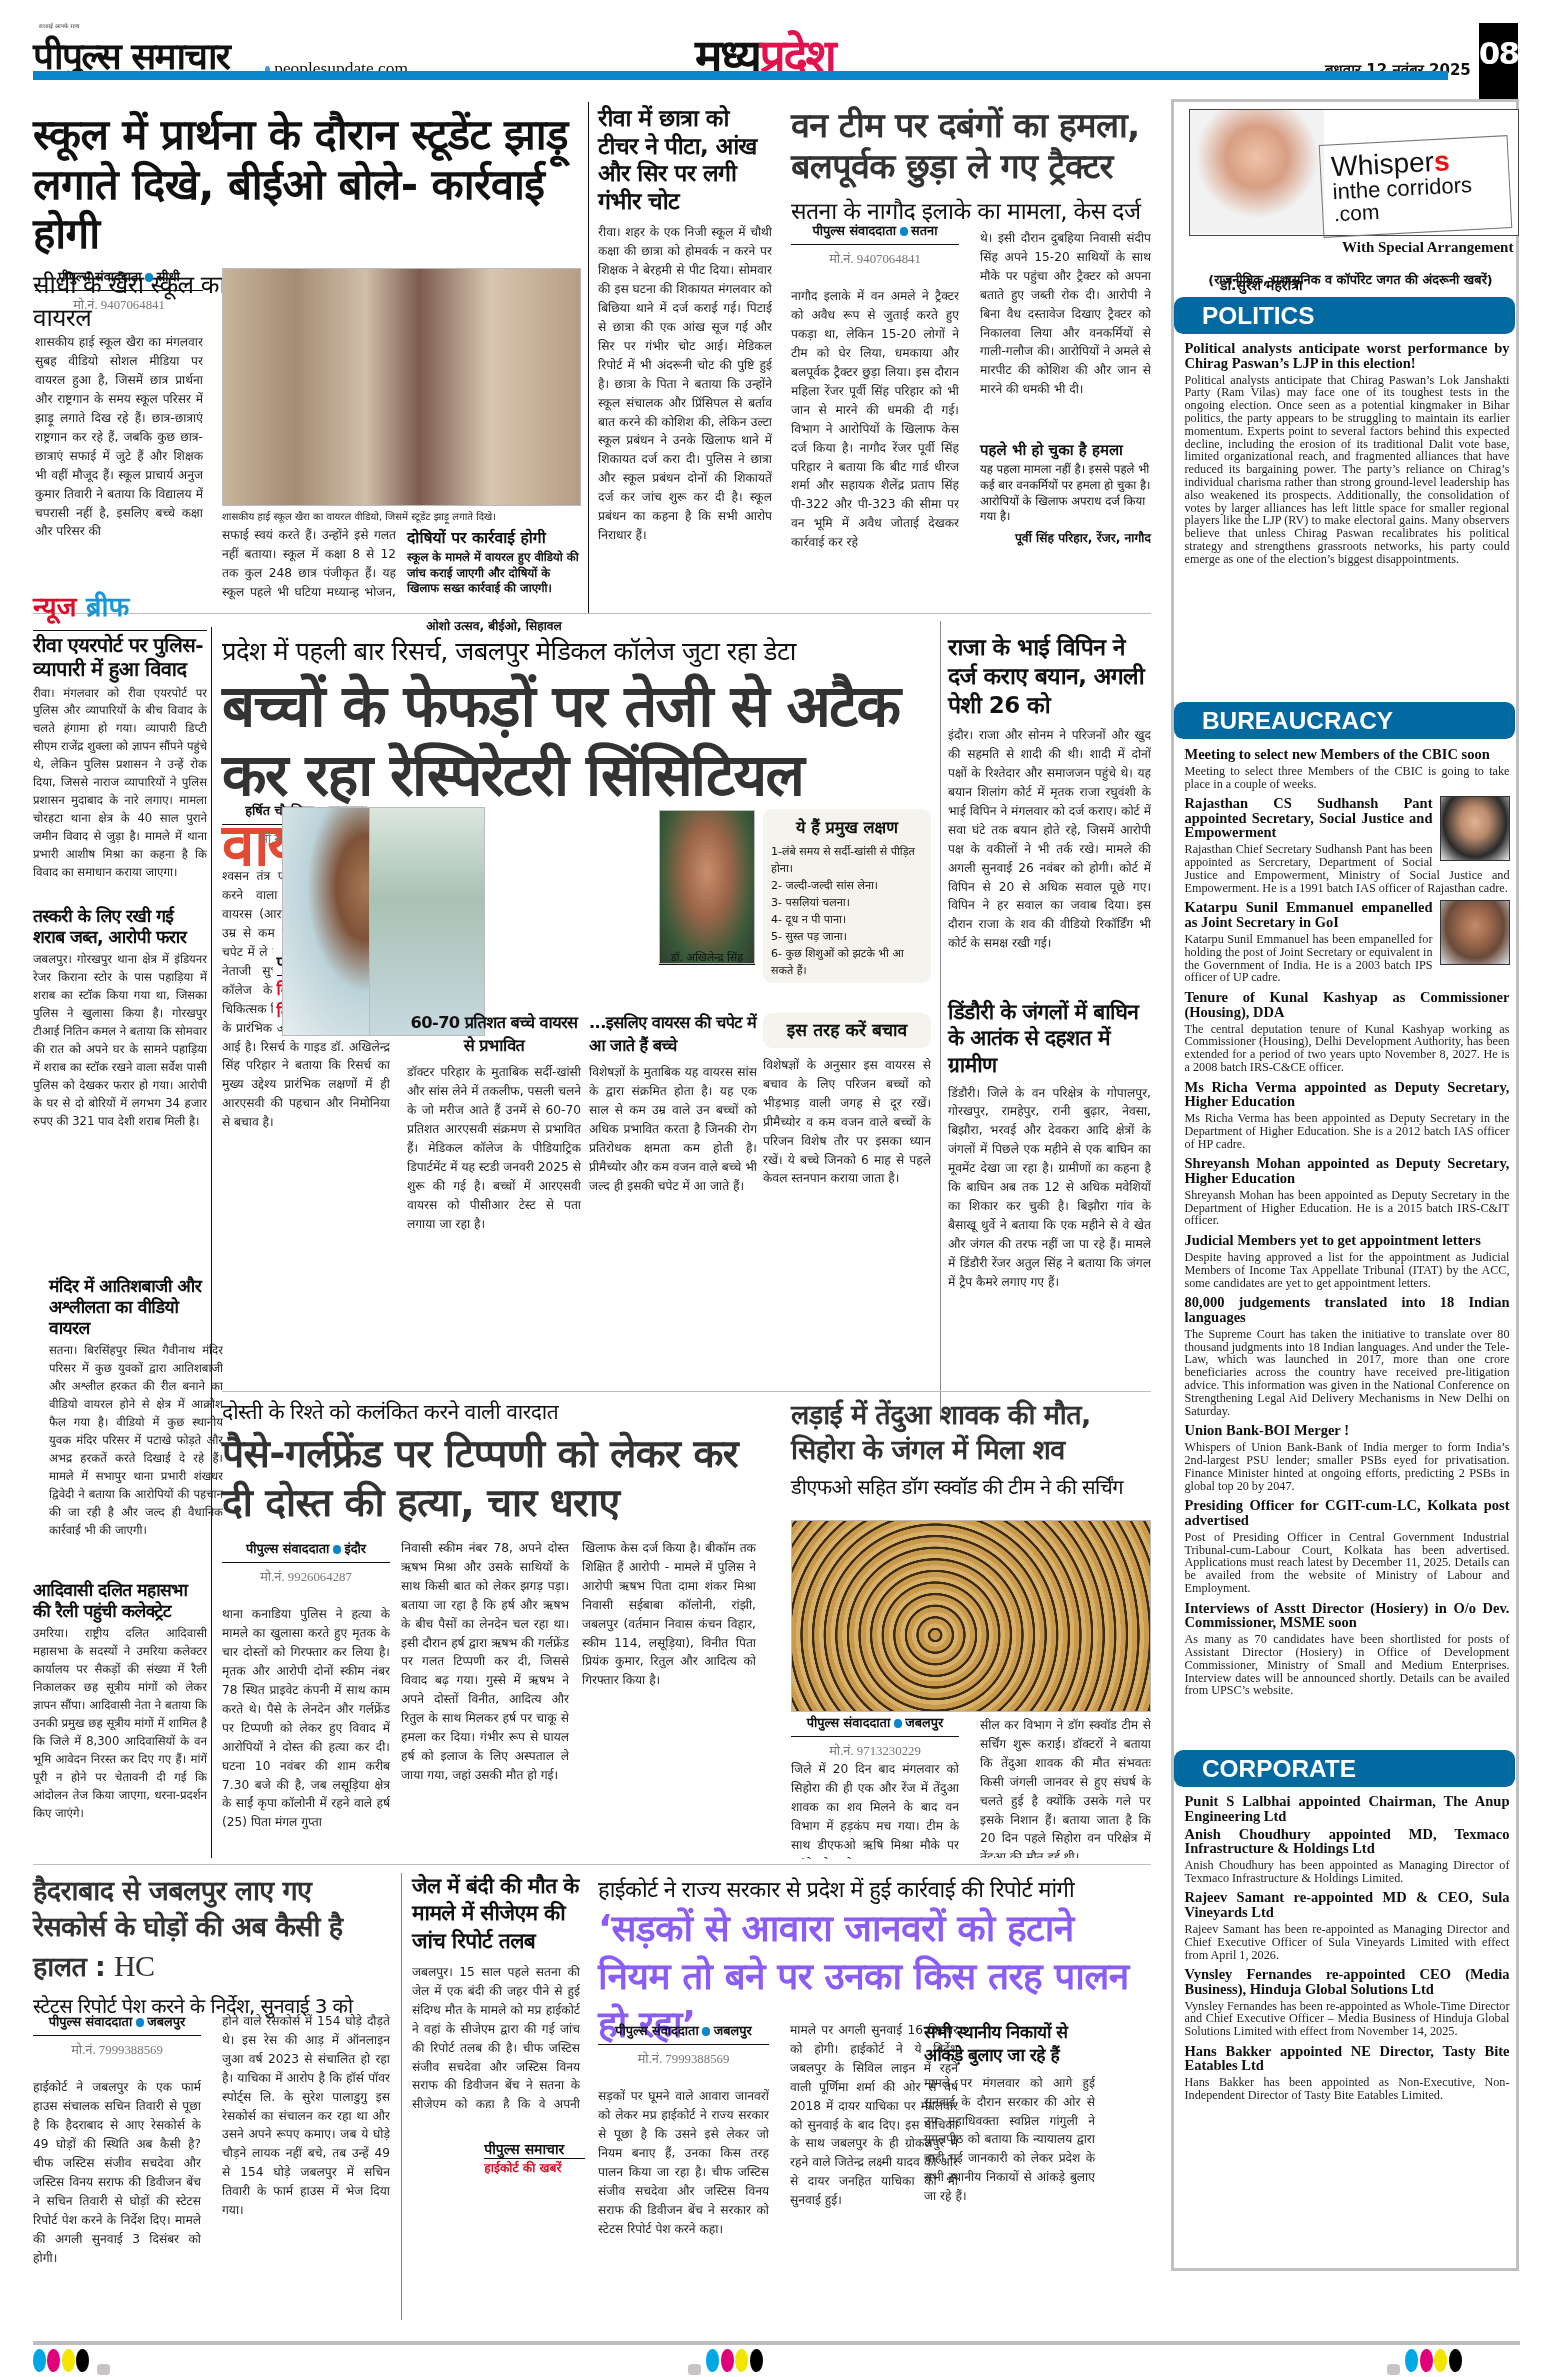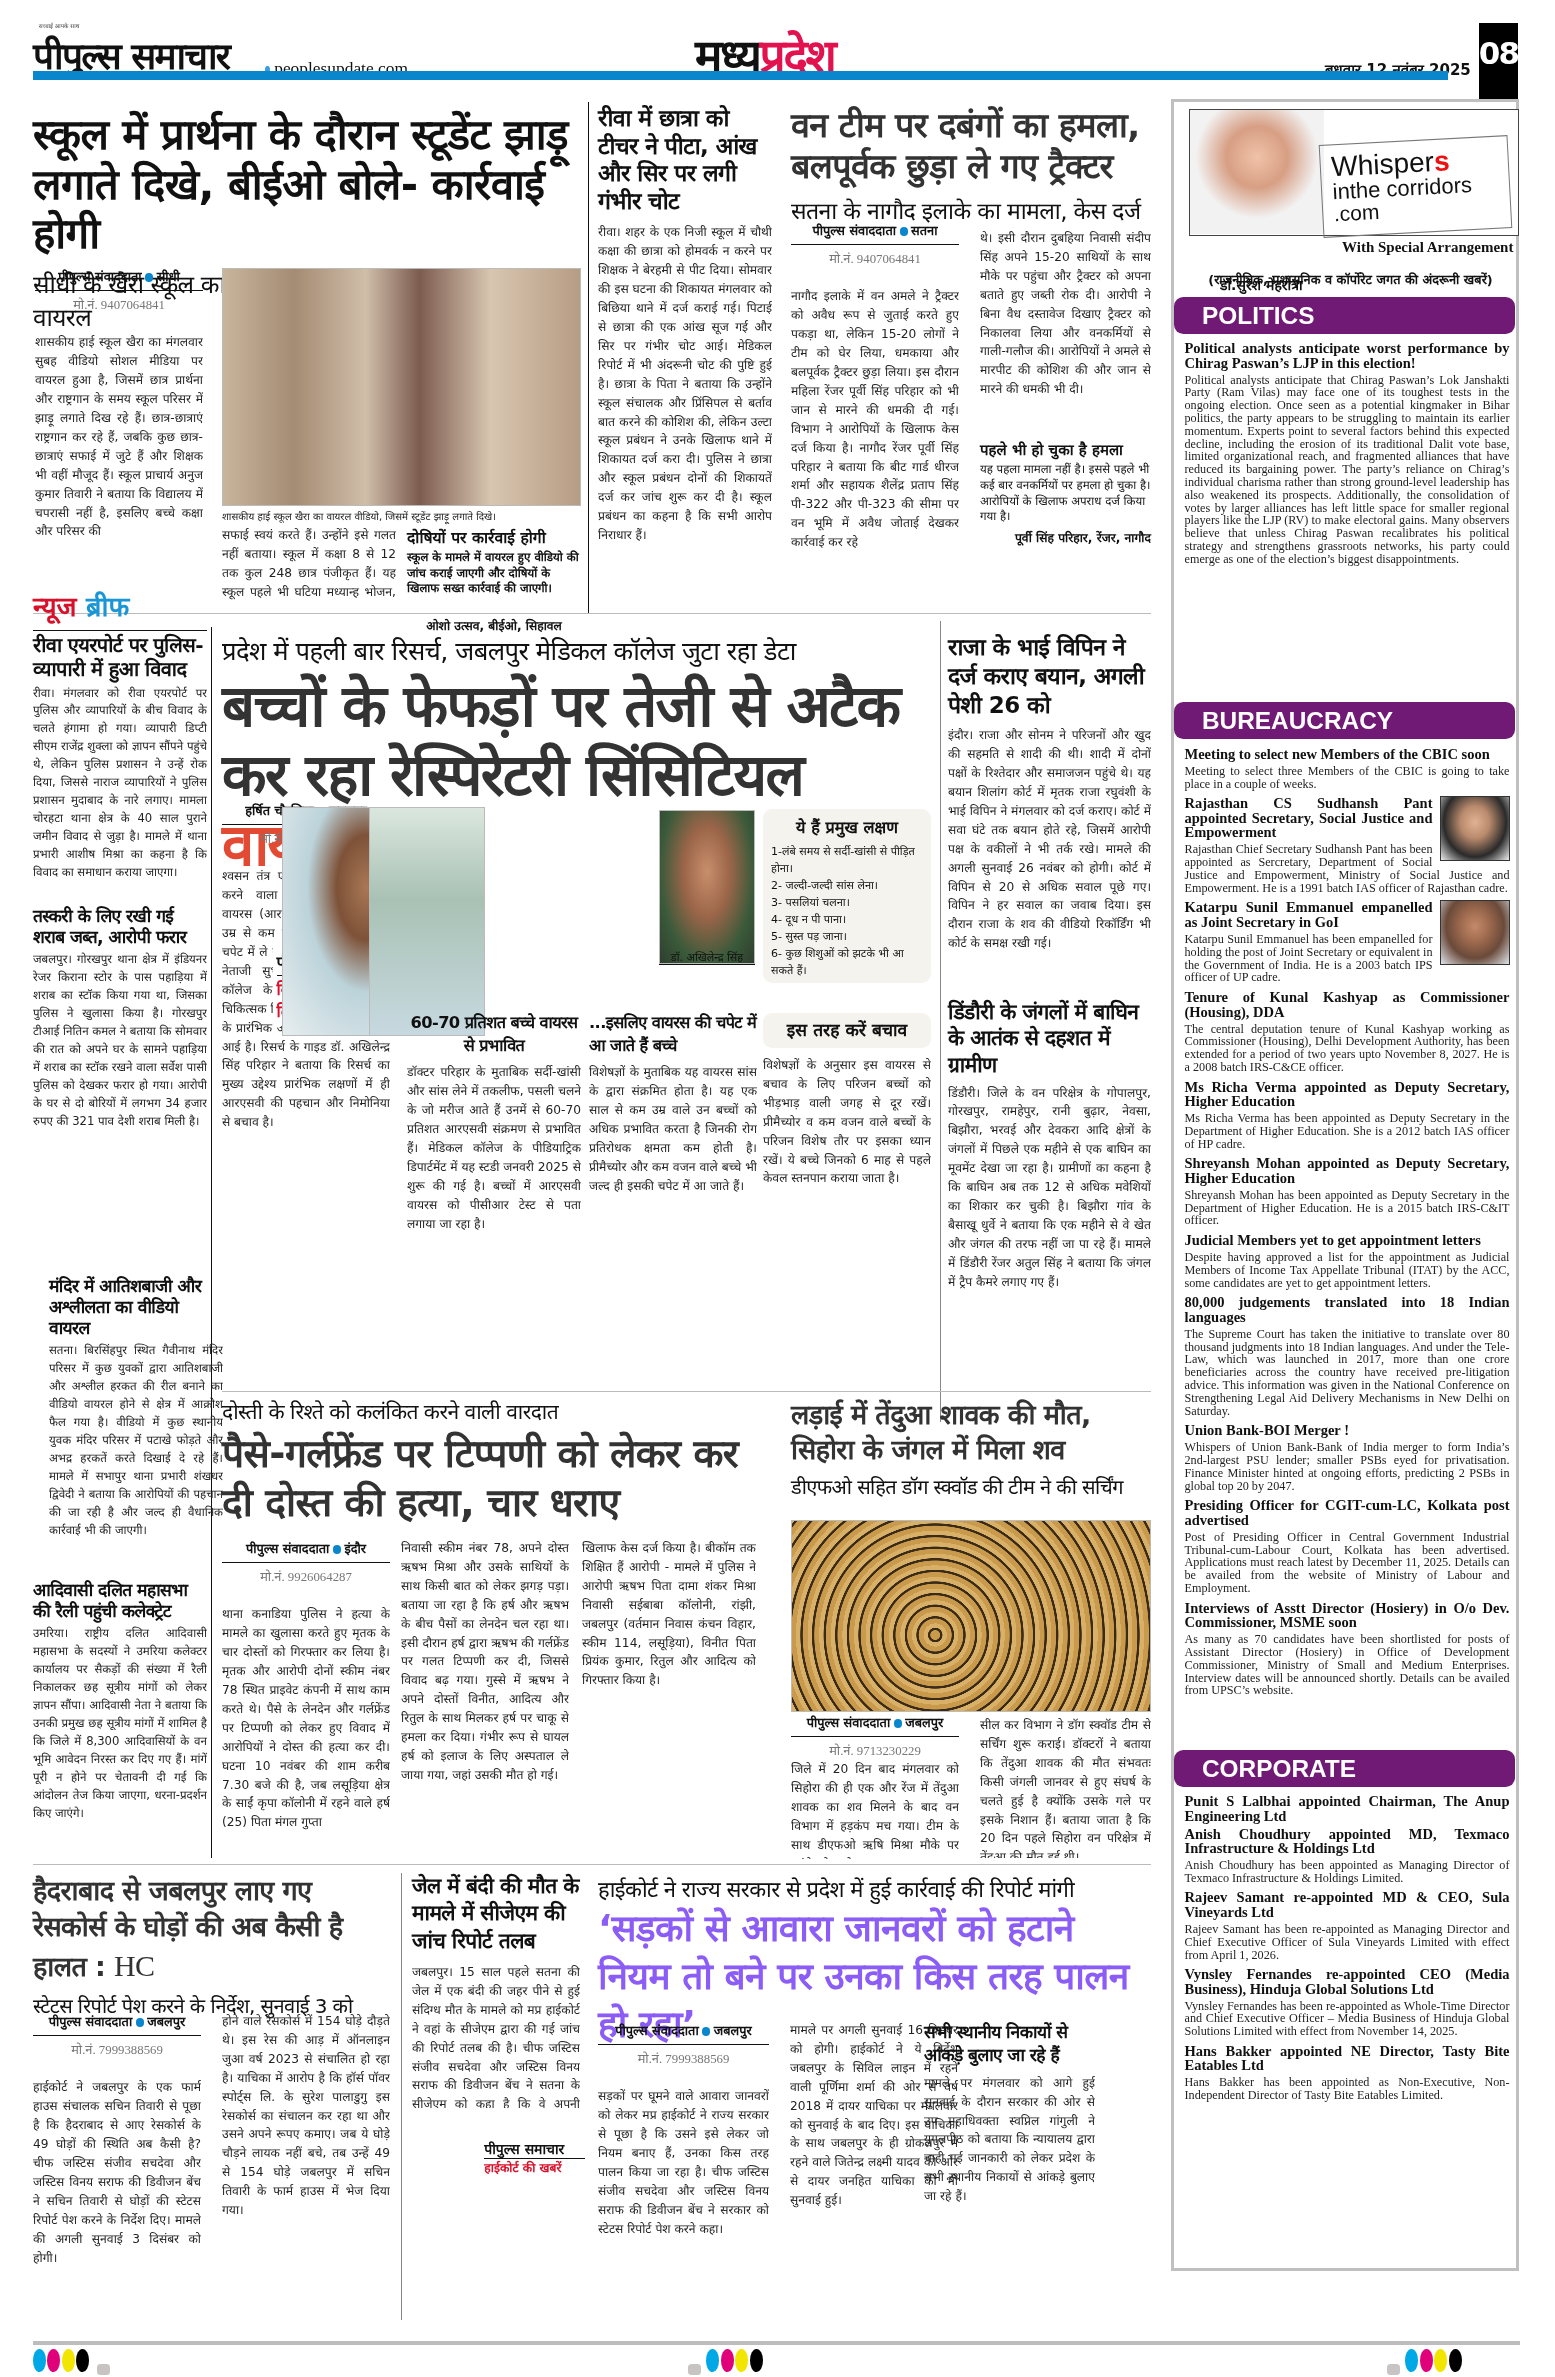--- a/index.html
+++ b/index.html
@@ -36,21 +36,21 @@
   .sb-photo-box { position:absolute; left: 15px; top: 7px; width: 330px; height: 127px; border: 1.2px solid #444; background: #fff; }
   .sb-portrait { position:absolute; left: 0; top: 0; width: 134px; height: 124px; background: radial-gradient(circle at 50% 38%, #f0c2a8 0, #d79f84 30%, #f2f2f2 60%); }
   .sb-whispers { position:absolute; left: 131px; top: 30px; width: 189px; height: 93px; border: 1.7px solid #777; transform: rotate(-3deg); font-family: "Liberation Sans", sans-serif; padding: 8.1px 10.5px; }
   .sb-whispers .w1 { font-size: 28px; line-height: 1; color:#111; }
   .sb-whispers .w1 .r { color: #e11; font-weight: bold; }
   .sb-whispers .w2 { font-size: 22px; line-height: 1; }
   .sb-whispers .w3 { font-size: 21px; line-height: 1; }
   .sb-author { position:absolute; left: 46px; top: 137px; font-size: 14px; font-weight: bold; margin-top: 36px; }
   .sb-arr { position:absolute; left: 168px; top: 137px; font-size: 15px; font-weight: bold; font-family: "Liberation Serif", serif; }
   .sb-tagline { position:absolute; left: 14px; top: 168px; width: 325px; text-align: center; font-size: 12.8px; font-weight: bold; }
-  .sb-section { position:absolute; left: 0; width: 341px; height: 37px; background: #701a75; border-radius: 9.3px; color: #fff; font-family: "Liberation Sans", sans-serif; font-weight: bold; font-size: 24.4px; padding-left: 28px; line-height: 37px; }
+  .sb-section { position:absolute; left: 0; width: 341px; height: 37px; background: #0369a1; border-radius: 9.3px; color: #fff; font-family: "Liberation Sans", sans-serif; font-weight: bold; font-size: 24.4px; padding-left: 28px; line-height: 37px; }
   .sb-item-h { font-family: "Liberation Serif", serif; font-weight: bold; font-size: 14.5px; line-height: 1.0; text-align: justify; color: #111; margin-bottom: 3.5px; }
   .sb-item-b { font-family: "Liberation Serif", serif; font-size: 12.2px; line-height: 1.05; text-align: justify; color: #222; margin-bottom: 5.8px; }
   .sb-block { position:absolute; left: 10.5px; width: 325px; }
   .sb-thumb { float: right; width: 70px; height: 65px; margin: 0 0 3.5px 7px; border: 0.6px solid #333; }
 
   
   .reg { display:inline-block; width: 12.8px; height: 23px; border-radius: 50%; margin-right: 1.7px; }
   .reg-bar { display:inline-block; width: 12.8px; height: 10.5px; border-radius: 3.5px; background: #c8c4c4; margin: 0 5.8px; vertical-align: middle; }
 
   .symptom-box { background: #f5f3ee; border-radius: 9.3px; }

